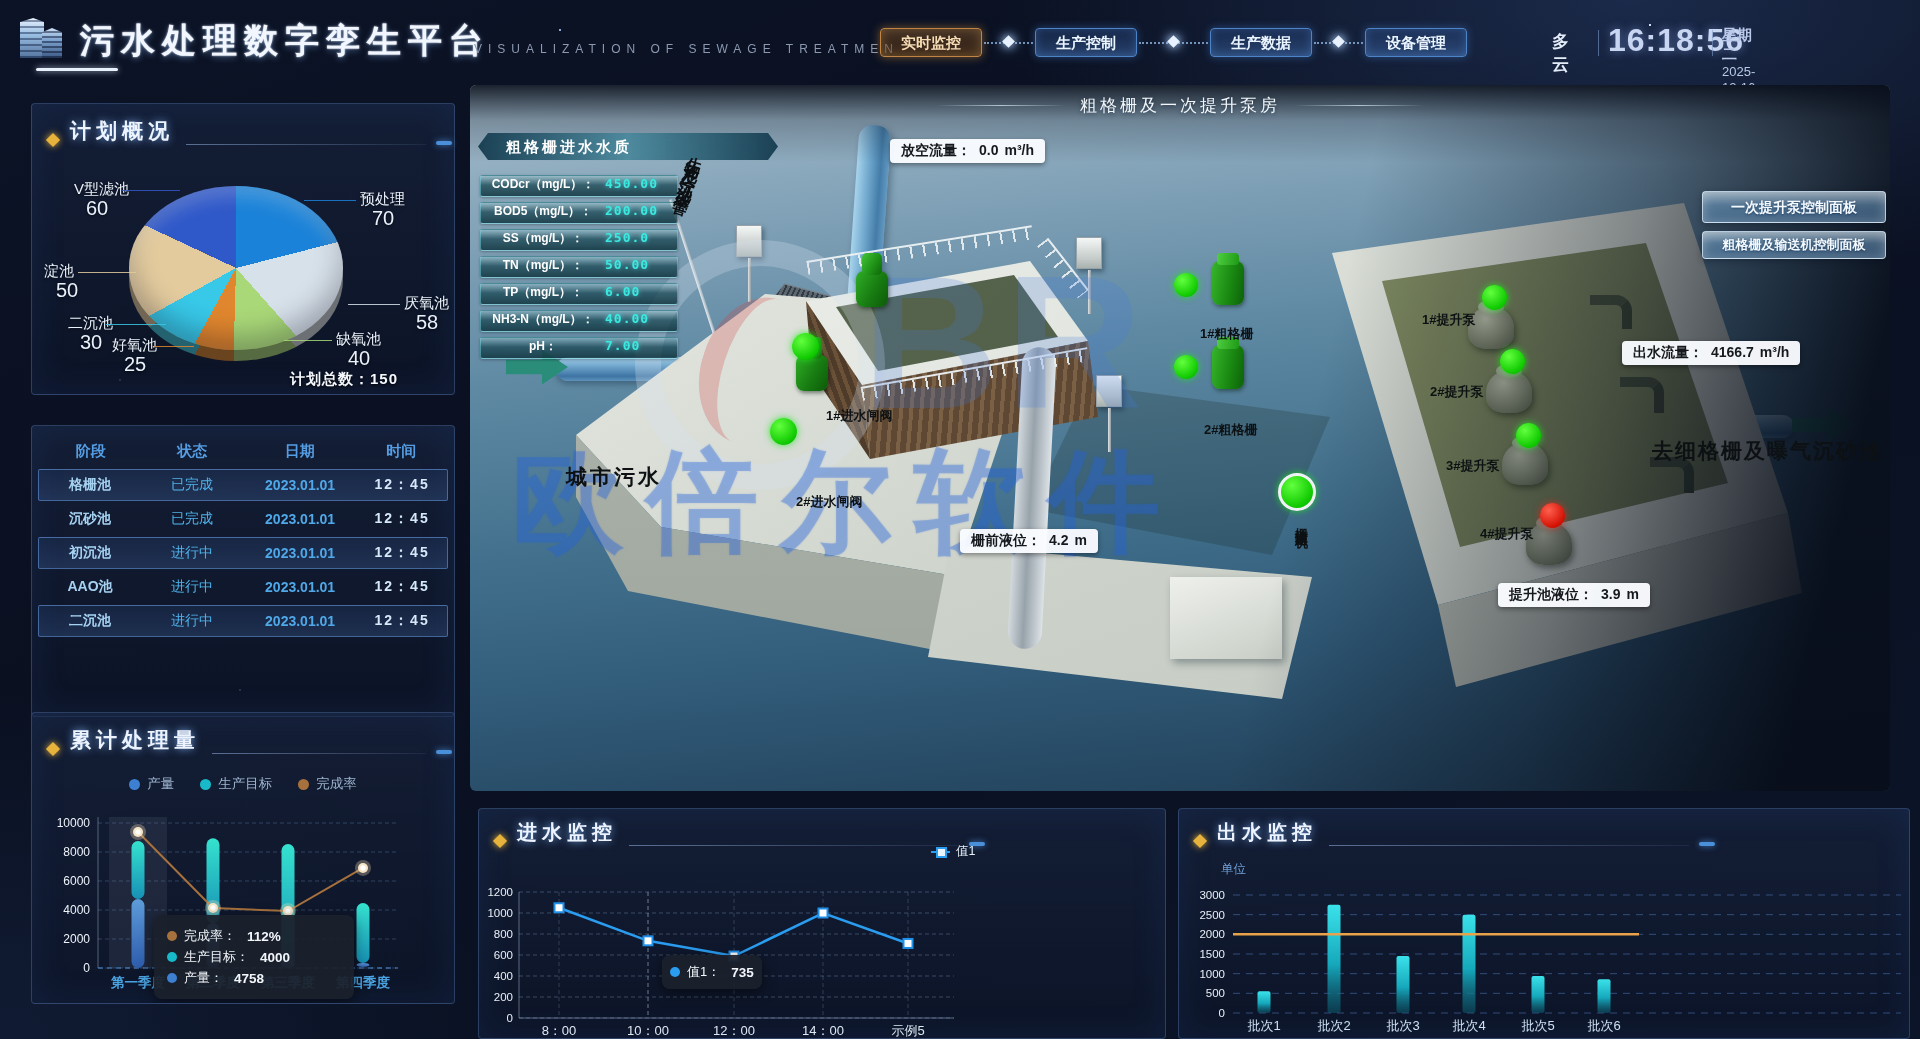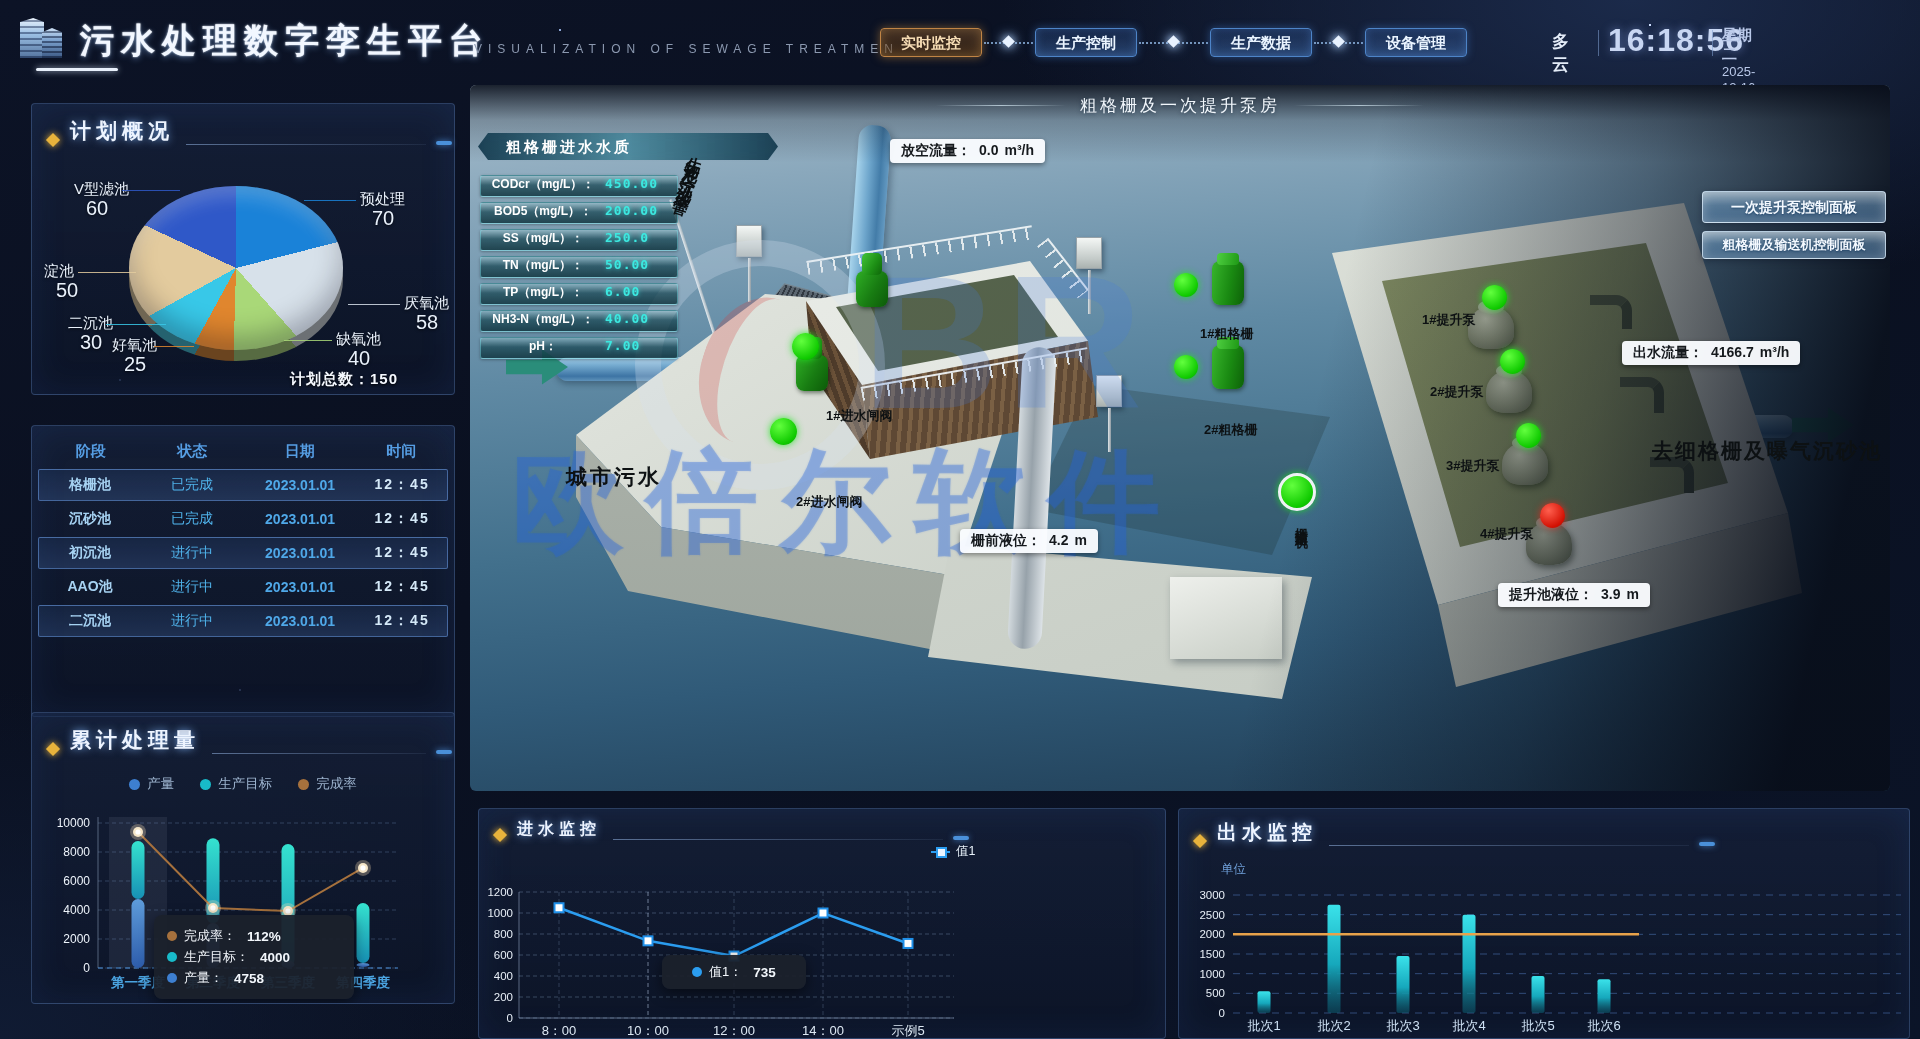--- a/index.html
+++ b/index.html
@@ -510,21 +510,21 @@
     <div class="wlabel" style="left:1152px;top:256px">
       <span>出水流量：</span><span class="v">4166.7</span><span>m³/h</span>
     </div>
     <div class="ctl-btn" style="top:106px;height:32px;line-height:30px;font-size:14px">一次提升泵控制面板</div>
     <div class="ctl-btn" style="top:146px;height:28px;line-height:26px;font-size:13px">粗格栅及输送机控制面板</div>
   </div>
 
   <div class="panel" style="left:478px;top:808px;width:688px;height:231px">
     <div class="ptitle" style="padding-top:10px">
       <span class="dia"></span>
-      <span class="txt" style="font-size:16px">进水监控</span>
+      <span class="txt" style="font-size:20px">进水监控</span>
       <span class="tline" style="max-width:330px"></span>
       <span class="tdash"></span>
     </div>
     <div class="inf-legend">
       <span class="ln"></span>
       <span class="tx">值1</span>
     </div>
     <svg id="inf-svg" style="position:absolute;left:0;top:0" width="688" height="231">
         <line x1="40" x2="475" y1="209" y2="209" stroke="rgba(140,165,200,0.35)" stroke-dasharray="4 3"></line>
         <text x="34" y="213" text-anchor="end" fill="#e8eff7" font-size="11.5">0</text>
@@ -552,21 +552,21 @@
         <rect x="164.5" y="127.32499999999999" width="9" height="9" fill="#ffffff" stroke="#1f8fe8" stroke-width="2"></rect>
         <rect x="250.5" y="142.55" width="9" height="9" fill="#ffffff" stroke="#1f8fe8" stroke-width="2"></rect>
         <rect x="339.5" y="99.5" width="9" height="9" fill="#ffffff" stroke="#1f8fe8" stroke-width="2"></rect>
         <rect x="424.5" y="129.95" width="9" height="9" fill="#ffffff" stroke="#1f8fe8" stroke-width="2"></rect>
         <text x="80" y="226" text-anchor="middle" fill="#dde8f3" font-size="13">8：00</text>
         <text x="169" y="226" text-anchor="middle" fill="#dde8f3" font-size="13">10：00</text>
         <text x="255" y="226" text-anchor="middle" fill="#dde8f3" font-size="13">12：00</text>
         <text x="344" y="226" text-anchor="middle" fill="#dde8f3" font-size="13">14：00</text>
         <text x="429" y="226" text-anchor="middle" fill="#dde8f3" font-size="13">示例5</text>
       </svg>
-    <div class="tipbox" id="inf-tip" style="left:183px;top:146px;padding:5px 30px">
+    <div class="tipbox" id="inf-tip" style="left:183px;top:146px;padding:5px 8px">
         <div class="tr">
           <div class="d" style="background: rgb(43, 157, 240);"></div>
           <div>值1：</div>
           <b>735</b>
         </div>
       </div>
   </div>
 
   <div class="panel" style="left:1178px;top:808px;width:732px;height:231px">
     <div class="ptitle" style="padding-top:10px" able="false">

